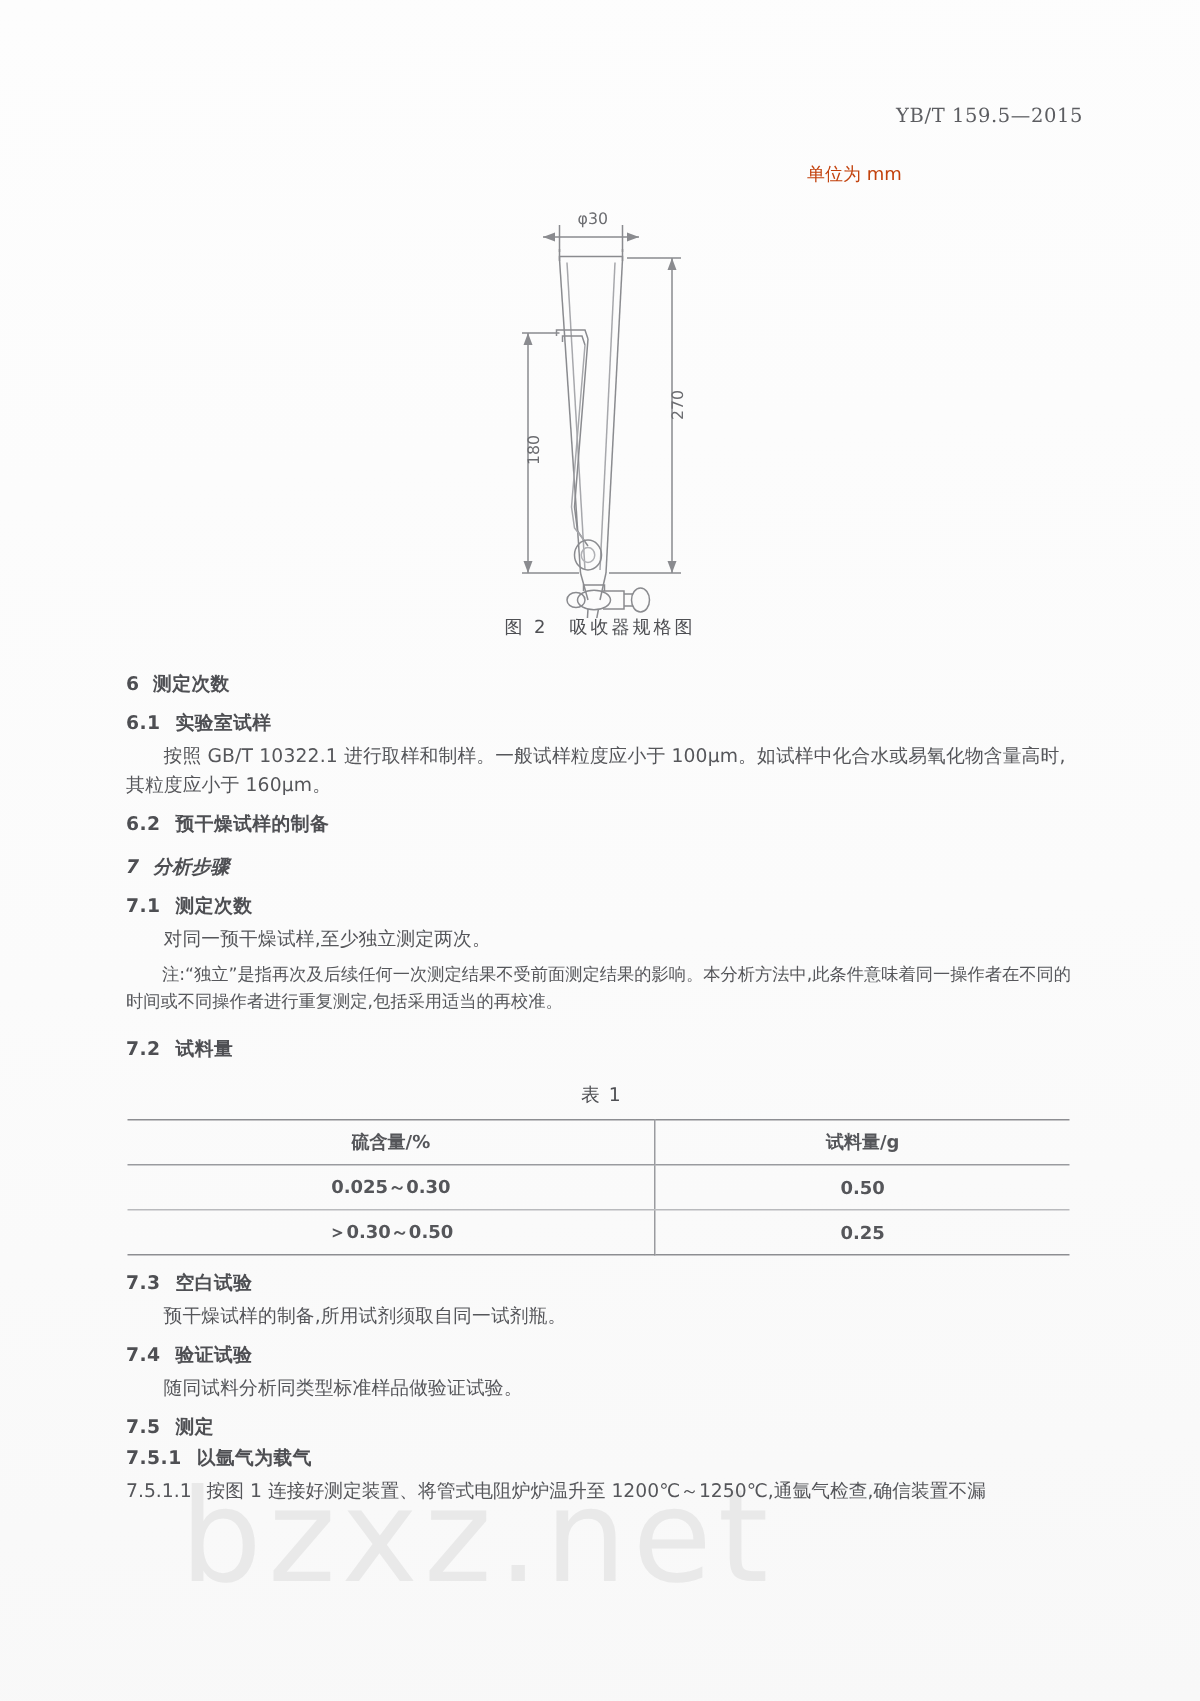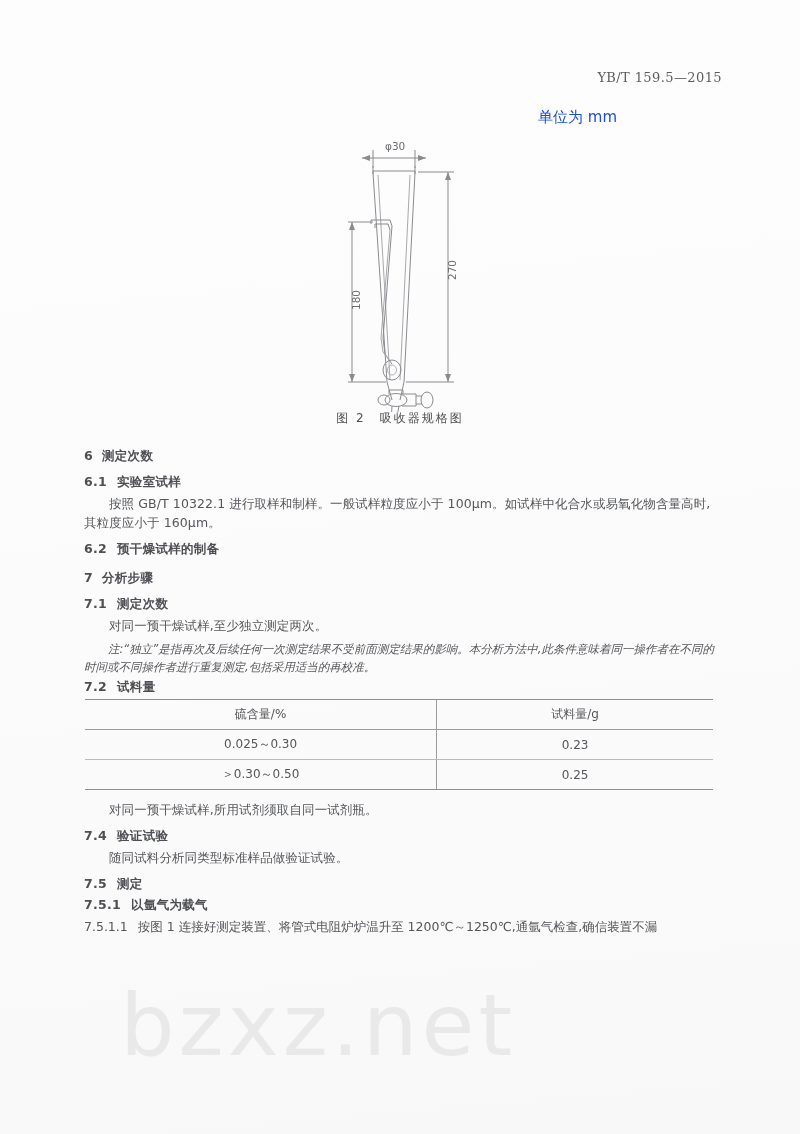--- a/index.html
+++ b/index.html
@@ -57,22 +57,22 @@
     letter-spacing: 0.4px;
     color: #5c5d61;
     white-space: nowrap;
   }
 
   
   .unit-note {
     position: absolute;
     left: 538px;
     top: 108px;
-    font-size: 15px;
-    color: #1d4ed8;
+    font-size: 12px;
+    color: #c2410c;
     white-space: nowrap;
   }
   .figure-wrap {
     position: absolute;
     left: 340px;
     top: 142px;
     width: 200px;
     height: 270px;
   }
   .fig-caption {
@@ -115,23 +115,22 @@
     line-height: 19px;
     color: #55565a;
     margin: 0 0 2px 0;
     text-indent: 25px;
     letter-spacing: 0.1px;
   }
   .note {
     font-size: 11.5px;
     line-height: 18px;
     color: #56575b;
-    margin: 5px 0 3px 0;
+    margin: 5px 0 15px 0;
     text-indent: 24px;
-    font-style: italic;
   }
   .numbered {
     font-size: 12.5px;
     line-height: 19px;
     color: #55565a;
     margin: 2px 0 0 0;
   }
   .numbered .num { display: inline-block; margin-right: 10px; }
 
   
@@ -145,21 +144,21 @@
   table.spec {
     width: 628px;
     border-collapse: collapse;
     margin: 0 0 10px 1px;
     font-size: 12px;
     color: #55565a;
   }
   table.spec th, table.spec td {
     text-align: center;
     padding: 6px 4px 6px 4px;
-    font-weight: normal;
+    font-weight: bold;
   }
   table.spec thead th {
     border-top: 1.3px solid #8d8e92;
     border-bottom: 1px solid #9a9b9f;
   }
   table.spec tbody td {
     border-bottom: 1px solid #b9babd;
   }
   table.spec tbody tr:last-child td {
     border-bottom: 1.3px solid #8d8e92;
@@ -261,54 +260,58 @@
 
       <p class="h-sub">
         <span class="num">6.1</span><span>实验室试样</span>
       </p>
       <p class="para">按照 GB/T 10322.1 进行取样和制样。一般试样粒度应小于 100μm。如试样中化合水或易氧化物含量高时,其粒度应小于 160μm。</p>
 
       <p class="h-sub">
         <span class="num">6.2</span><span>预干燥试样的制备</span>
       </p>
 
-      <p class="h-sec" style="margin-top:12px;">
+      <p class="h-sec" style="margin-top:12px;font-style:italic;">
         <span class="num">7</span><span>分析步骤</span>
       </p>
 
       <p class="h-sub">
         <span class="num">7.1</span><span>测定次数</span>
       </p>
       <p class="para">对同一预干燥试样,至少独立测定两次。</p>
       <p class="note">注:“独立”是指再次及后续任何一次测定结果不受前面测定结果的影响。本分析方法中,此条件意味着同一操作者在不同的时间或不同操作者进行重复测定,包括采用适当的再校准。</p>
 
       <p class="h-sub" style="margin-top:3px;">
         <span class="num">7.2</span><span>试料量</span>
       </p>
 
+      <div class="table-title">表 1</div>
       <table class="spec">
         <thead>
           <tr>
             <th class="c1">硫含量/%</th>
             <th class="c2">试料量/g</th>
           </tr>
         </thead>
         <tbody>
           <tr>
             <td class="c1">0.025～0.30</td>
-            <td class="c2">0.23</td>
+            <td class="c2">0.50</td>
           </tr>
           <tr>
             <td class="c1">＞0.30～0.50</td>
             <td class="c2">0.25</td>
           </tr>
         </tbody>
       </table>
 
-      <p class="para">对同一预干燥试样,所用试剂须取自同一试剂瓶。</p>
+      <p class="h-sub" style="margin-top:4px;">
+        <span class="num">7.3</span><span>空白试验</span>
+      </p>
+      <p class="para">预干燥试样的制备,所用试剂须取自同一试剂瓶。</p>
 
       <p class="h-sub">
         <span class="num">7.4</span><span>验证试验</span>
       </p>
       <p class="para">随同试料分析同类型标准样品做验证试验。</p>
 
       <p class="h-sub">
         <span class="num">7.5</span><span>测定</span>
       </p>
 

